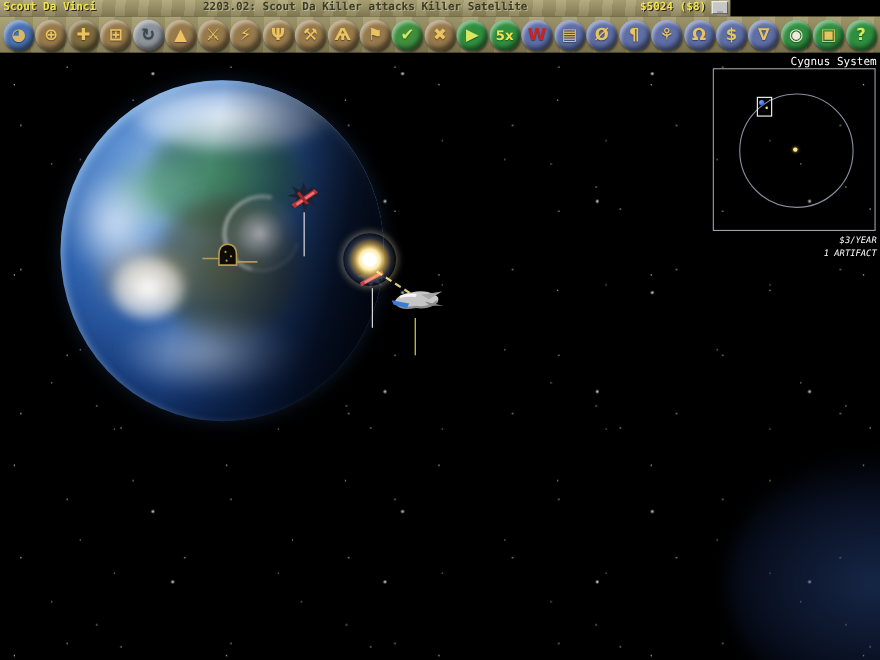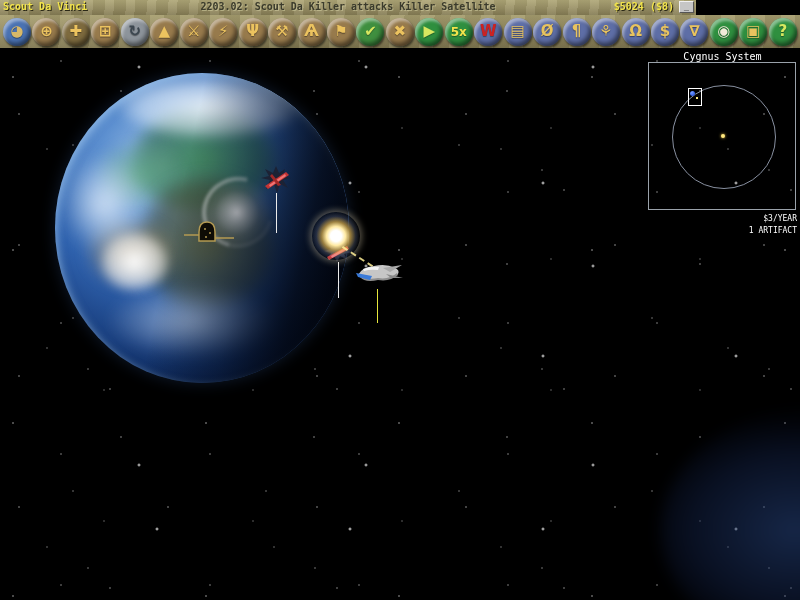--- a/index.html
+++ b/index.html
@@ -2,21 +2,21 @@
 <html><head>
 <meta charset="utf-8">
 <style>
   html,body{margin:0;padding:0;background:#222;}
   .screen{position:relative;width:800px;height:600px;overflow:hidden;background:#000;
           font-family:"DejaVu Sans Mono",monospace;-webkit-font-smoothing:none;}
 
   
   .titlebar{position:absolute;top:0;left:0;width:664px;height:15px;
     background:linear-gradient(180deg,#b0a878 0%,#9a9166 55%,#857c54 100%);
-    border-bottom:1px solid #55503a;z-index:30;padding-left:32px;}
+    border-bottom:1px solid #55503a;z-index:30;}
   .titlebar::after{content:"";position:absolute;inset:0;
     background:repeating-linear-gradient(95deg,rgba(255,255,255,.07) 0 9px,rgba(0,0,0,.06) 9px 21px);}
   .tb-text{position:absolute;top:1px;font-size:10px;font-weight:bold;white-space:nowrap;z-index:2;}
   .obj-label{left:3px;color:#f2e44c;text-shadow:1px 1px 0 #2a2816;}
   .event-msg{left:50%;transform:translateX(-50%);color:#3b3b2c;text-shadow:1px 1px 0 rgba(220,215,170,.5);}
   .money{right:22px;color:#f2e44c;text-shadow:1px 1px 0 #2a2816;}
   .minbtn{position:absolute;top:1px;right:2px;width:15px;height:12px;z-index:3;
     background:#c6c6c6;border:1px solid;border-color:#f0f0f0 #555 #555 #f0f0f0;
     font-size:9px;line-height:7px;text-align:center;color:#111;font-weight:bold;cursor:pointer;padding:0;}
 
@@ -91,33 +91,33 @@
   .vline{position:absolute;width:1px;}
   .vline.white{background:#ececec;}
   .vline.yellow{background:#e6e63c;}
   .explosion{position:absolute;left:312px;top:162px;width:48px;height:48px;border-radius:50%;
     background:radial-gradient(circle,#ffffff 0%,#ffffff 16%,#ffeaa4 28%,rgba(255,205,90,.6) 42%,rgba(210,220,255,.16) 58%,transparent 72%);
     box-shadow:0 0 6px 2px rgba(255,240,200,.35);}
   .beam{position:absolute;left:343px;top:196px;width:36px;height:0;
     border-top:2px dashed rgba(255,238,150,.85);transform:rotate(33deg);transform-origin:0 0;}
 
   
-  .mm-title{position:absolute;left:648px;top:1px;width:149px;text-align:center;
+  .mm-title{position:absolute;left:648px;top:1px;width:149px;text-align:right;
     color:#fff;font-size:10px;white-space:nowrap;}
   .minimap{position:absolute;left:648px;top:12px;width:148px;height:148px;
     border:1px solid #9aa2aa;box-sizing:border-box;}
   .orbit{position:absolute;left:23px;top:22px;width:102px;height:102px;border-radius:50%;
     border:1px solid #8890a0;}
   .mm-sun{position:absolute;left:72px;top:71px;width:4px;height:4px;border-radius:50%;
     background:#ffe980;box-shadow:0 0 3px #ffd24a;}
   .mm-sel{position:absolute;left:39px;top:25px;width:12px;height:16px;border:1px solid #fff;}
   .mm-planet{position:absolute;left:41px;top:28px;width:5px;height:5px;border-radius:50%;
     background:radial-gradient(circle at 35% 30%,#7aa0ff 0%,#3a66e8 60%,#1c3a9a 100%);}
   .mm-dot{position:absolute;left:47px;top:34px;width:2px;height:2px;background:#ffe980;}
-  .mm-stat{position:absolute;right:3px;color:#fff;font-size:8px;white-space:nowrap;text-align:left;}
+  .mm-stat{position:absolute;right:3px;color:#fff;font-size:8px;white-space:nowrap;text-align:left;font-style:italic;}
   .mm-income{top:164px;}
   .mm-artifact{top:176px;margin-left:24px;}
 </style>
 </head>
 <body>
 
 <div class="screen">
 
   <div class="titlebar">
     <span class="tb-text obj-label">Scout Da Vinci</span>

